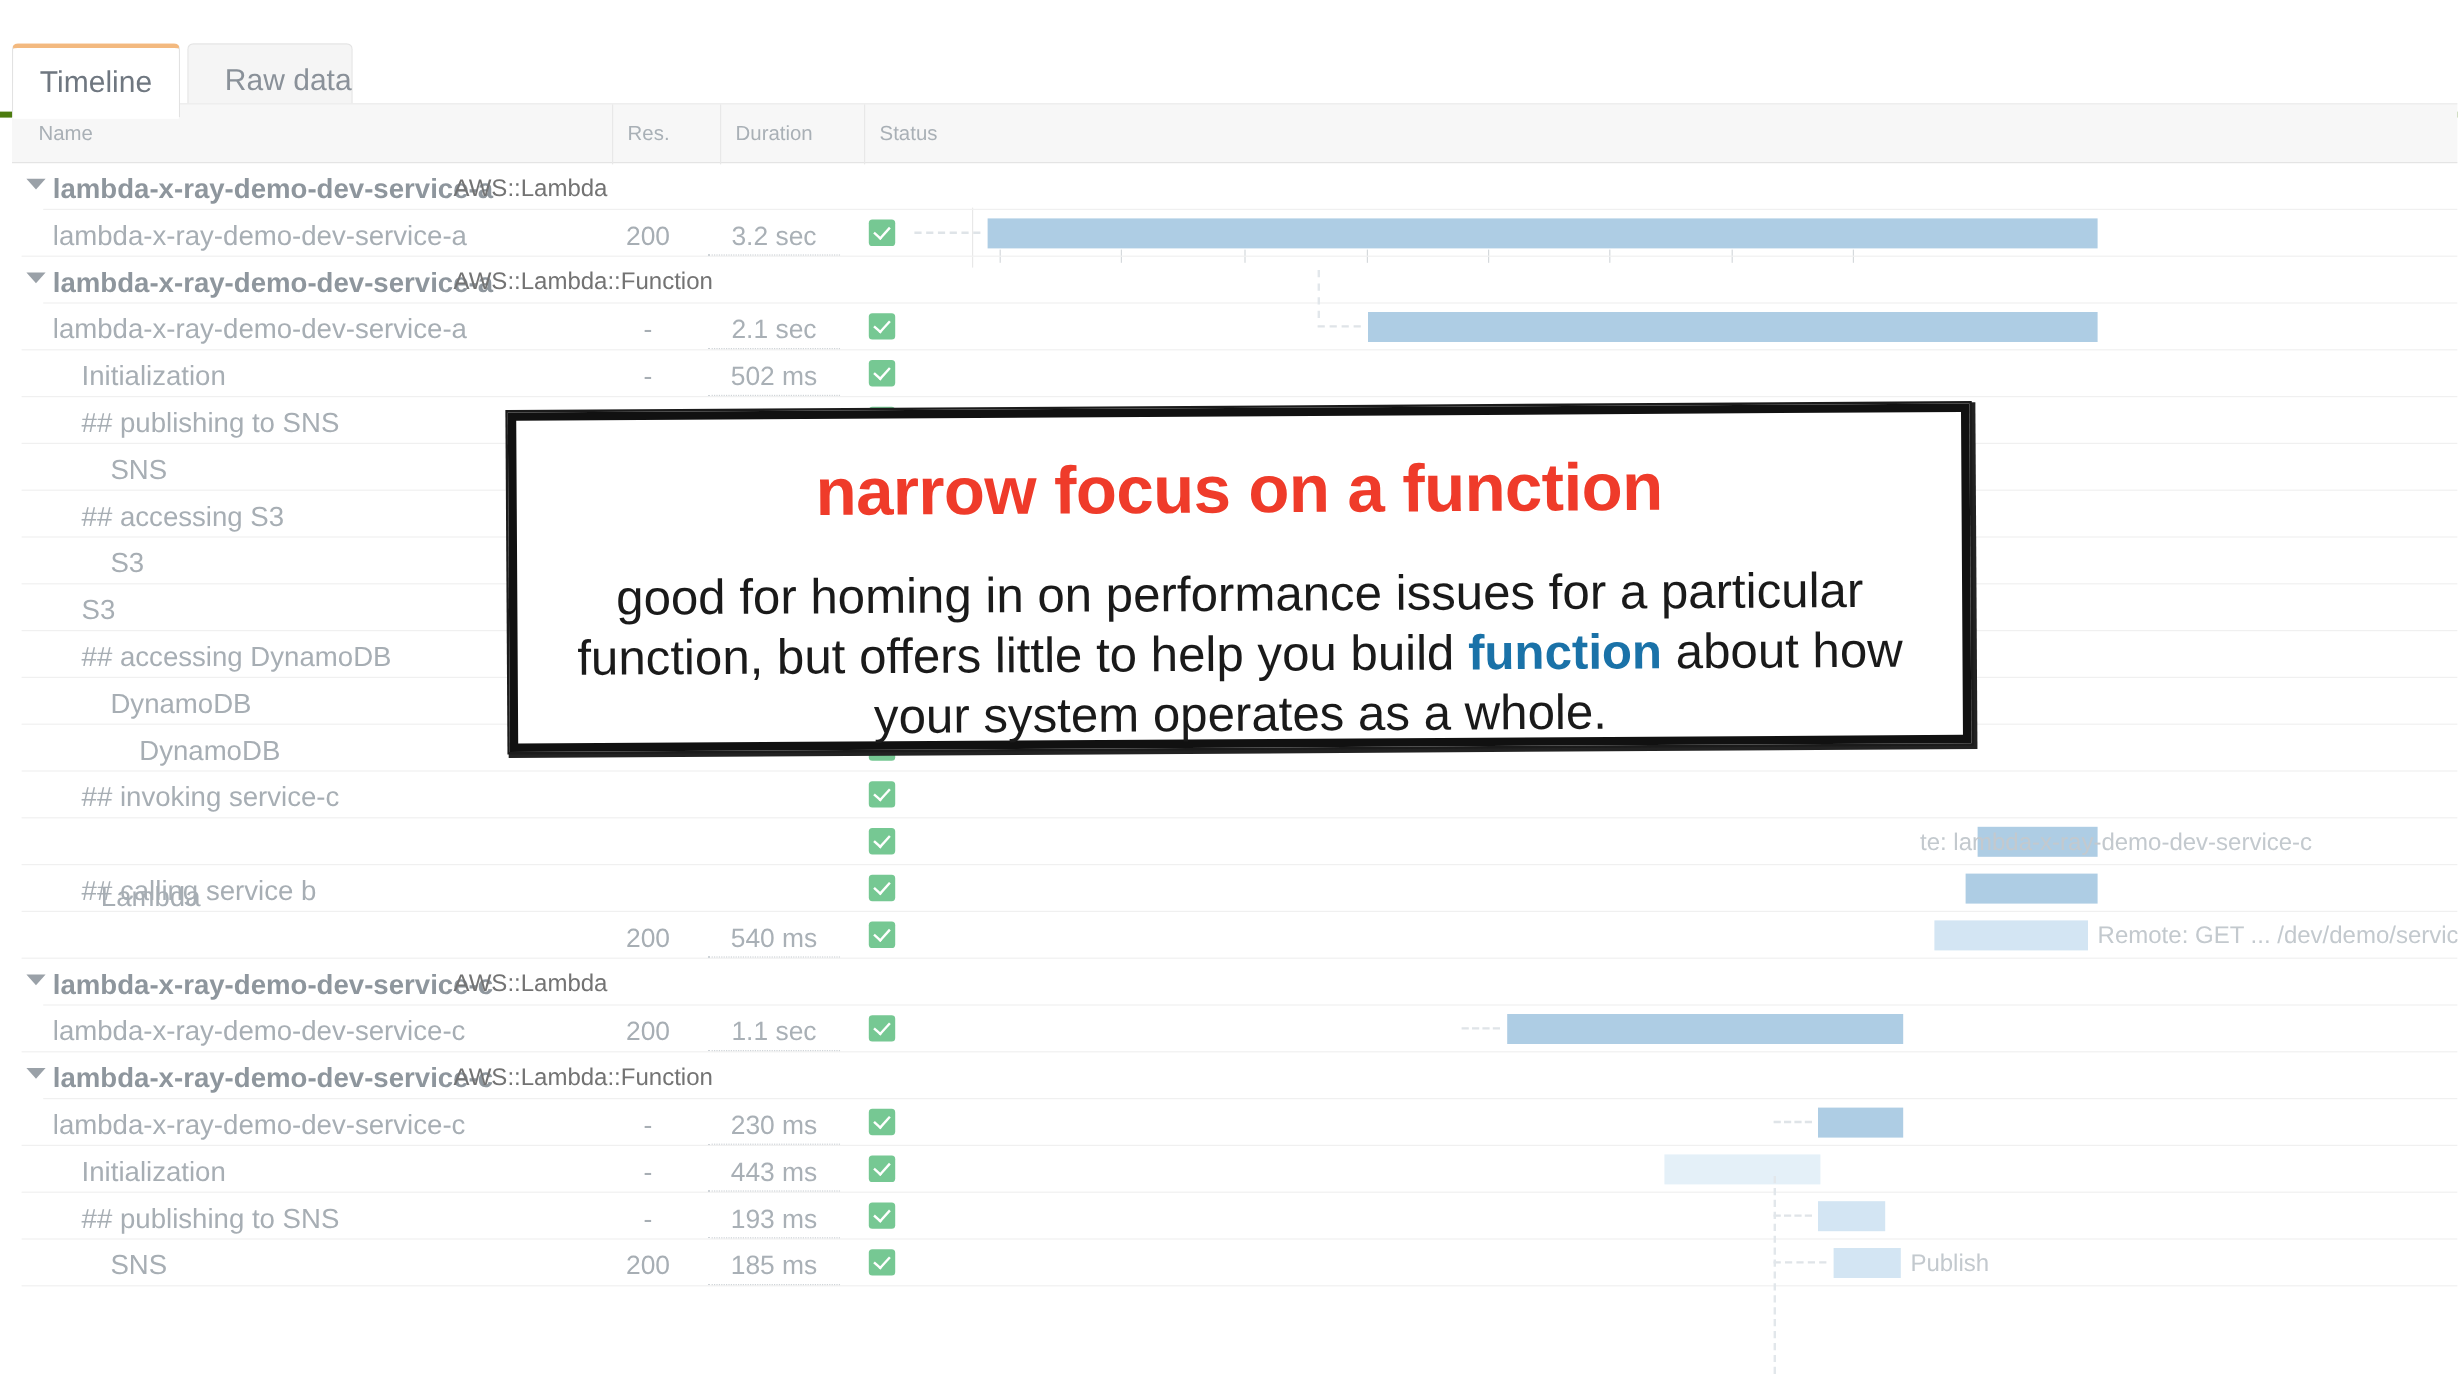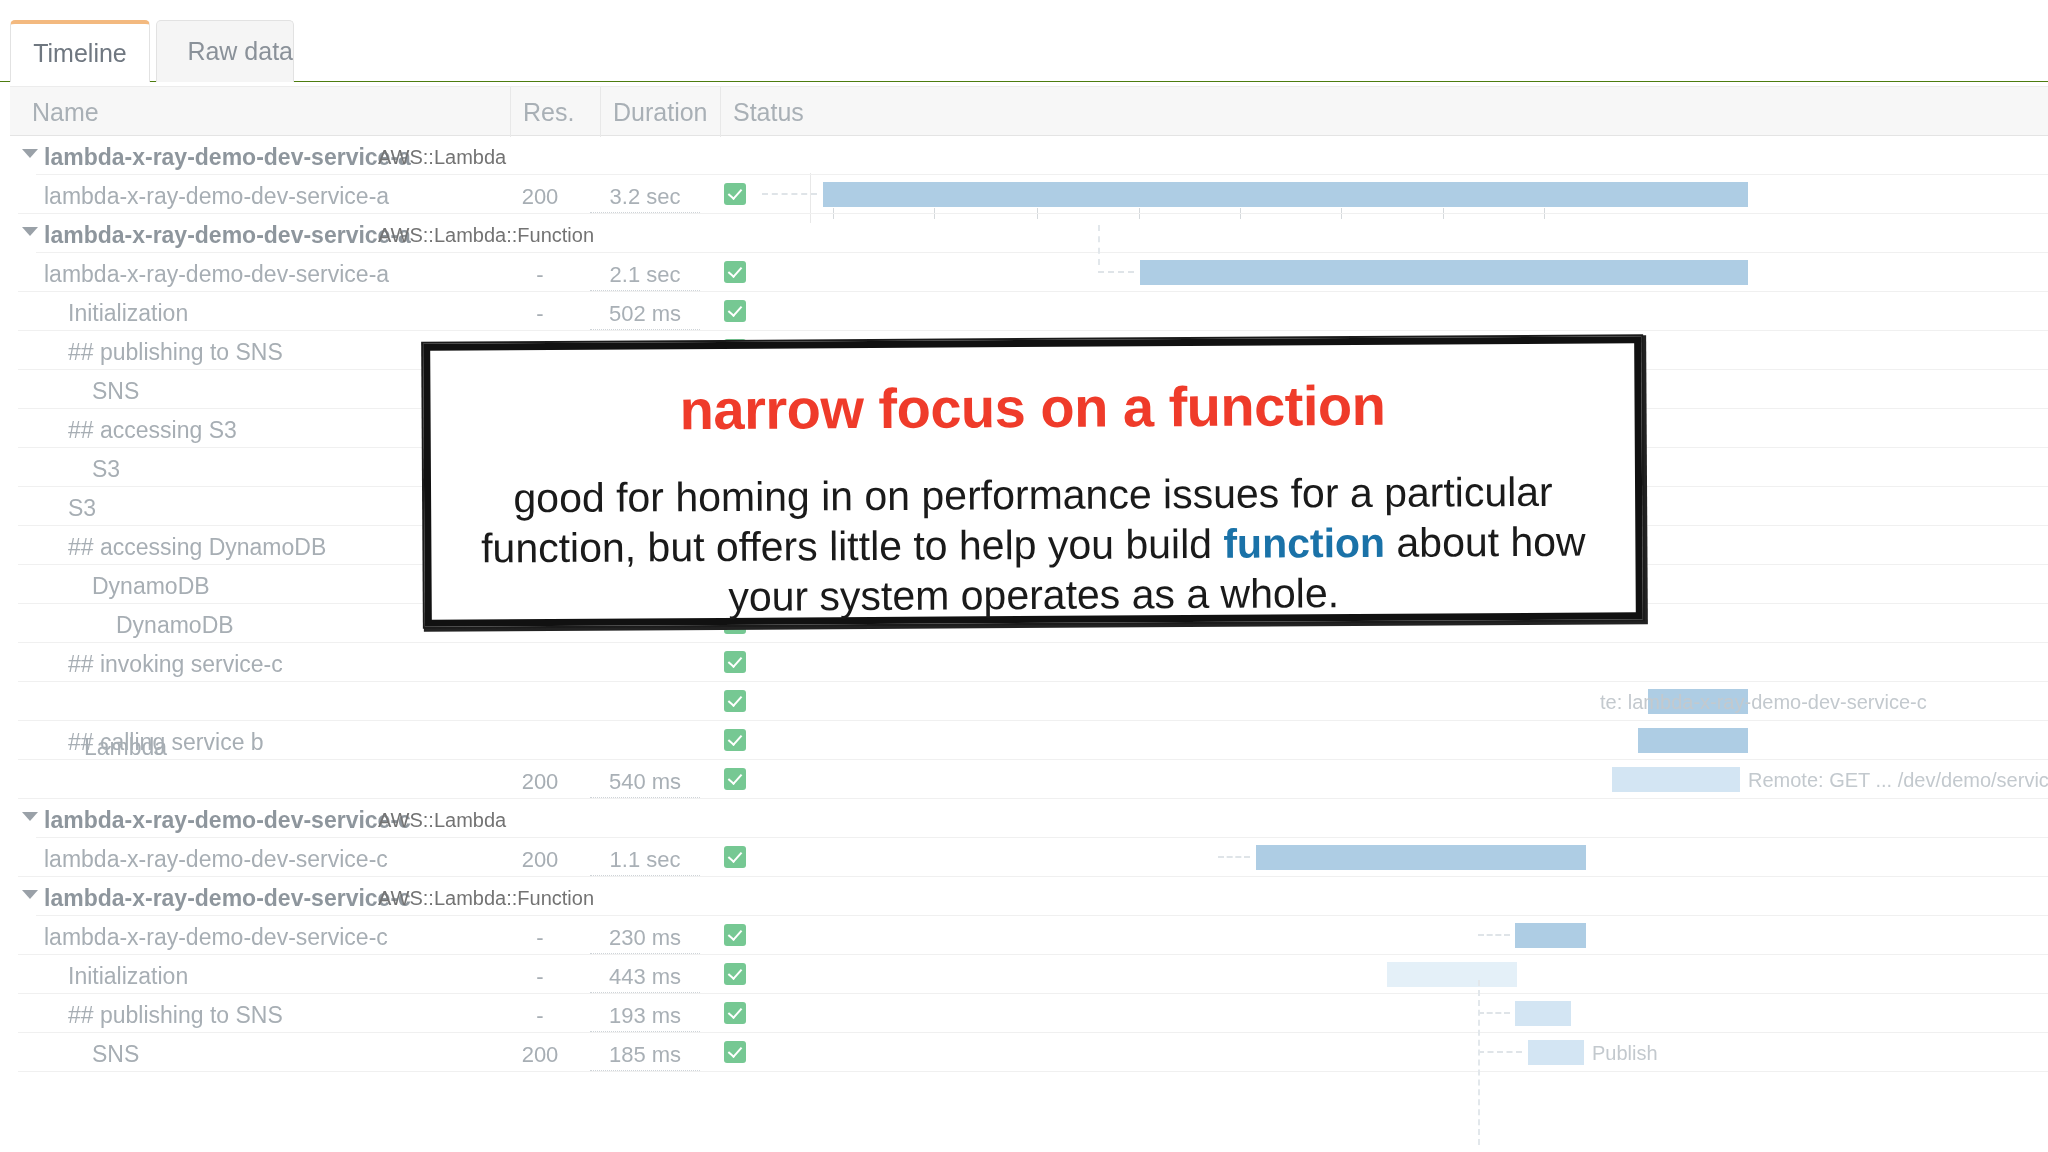--- a/index.html
+++ b/index.html
@@ -6,22 +6,22 @@
   html, body {
     width: 2048px; height: 1152px;
     background: #ffffff;
     font-family: "Liberation Sans", sans-serif;
     overflow: hidden;
   }
   #root { position: relative; width: 2048px; height: 1152px; background: #fff; }
 
   
   .tabbar {
-    position: absolute; left: 0; top: 20px; width: 2048px; height: 62px;
-    border-bottom: 1px solid #4d7c0f;
+    position: absolute; left: 0; top: 36px; width: 2048px; height: 62px;
+    border-bottom: 5px solid #4d7c0f;
   }
   .tab {
     position: absolute; top: 0; height: 62px;
     display: flex; align-items: center; justify-content: center;
     font-size: 25px; color: #8a9199;
     border: 1px solid #e2e2e2; border-bottom: none;
     border-radius: 5px 5px 0 0;
     background: #f5f5f5;
   }
   .tab.active {
@@ -38,21 +38,21 @@
   
   .thead {
     position: absolute; left: 10px; top: 86px; width: 2038px; height: 50px;
     background: #f7f7f7;
     border-top: 1px solid #ececec;
     border-bottom: 1px solid #e4e4e4;
   }
   .th {
     position: absolute; top: 0; height: 50px;
     display: flex; align-items: center;
-    font-size: 25px; color: #a9b0b6; font-weight: 400;
+    font-size: 17px; color: #a9b0b6; font-weight: 400;
   }
   .th.vline { border-left: 1px solid #e8e8e8; }
   #th-name     { left: 22px;  width: 330px; }
   #th-res      { left: 500px; width: 90px;  padding-left: 12px; }
   #th-duration { left: 590px; width: 120px; padding-left: 12px; }
   #th-status   { left: 710px; width: 90px;  padding-left: 12px; }
 
   
   .ruler { position: absolute; left: 800px; top: 86px; width: 1248px; height: 50px;
            border-left: 1px solid #e8e8e8; }

